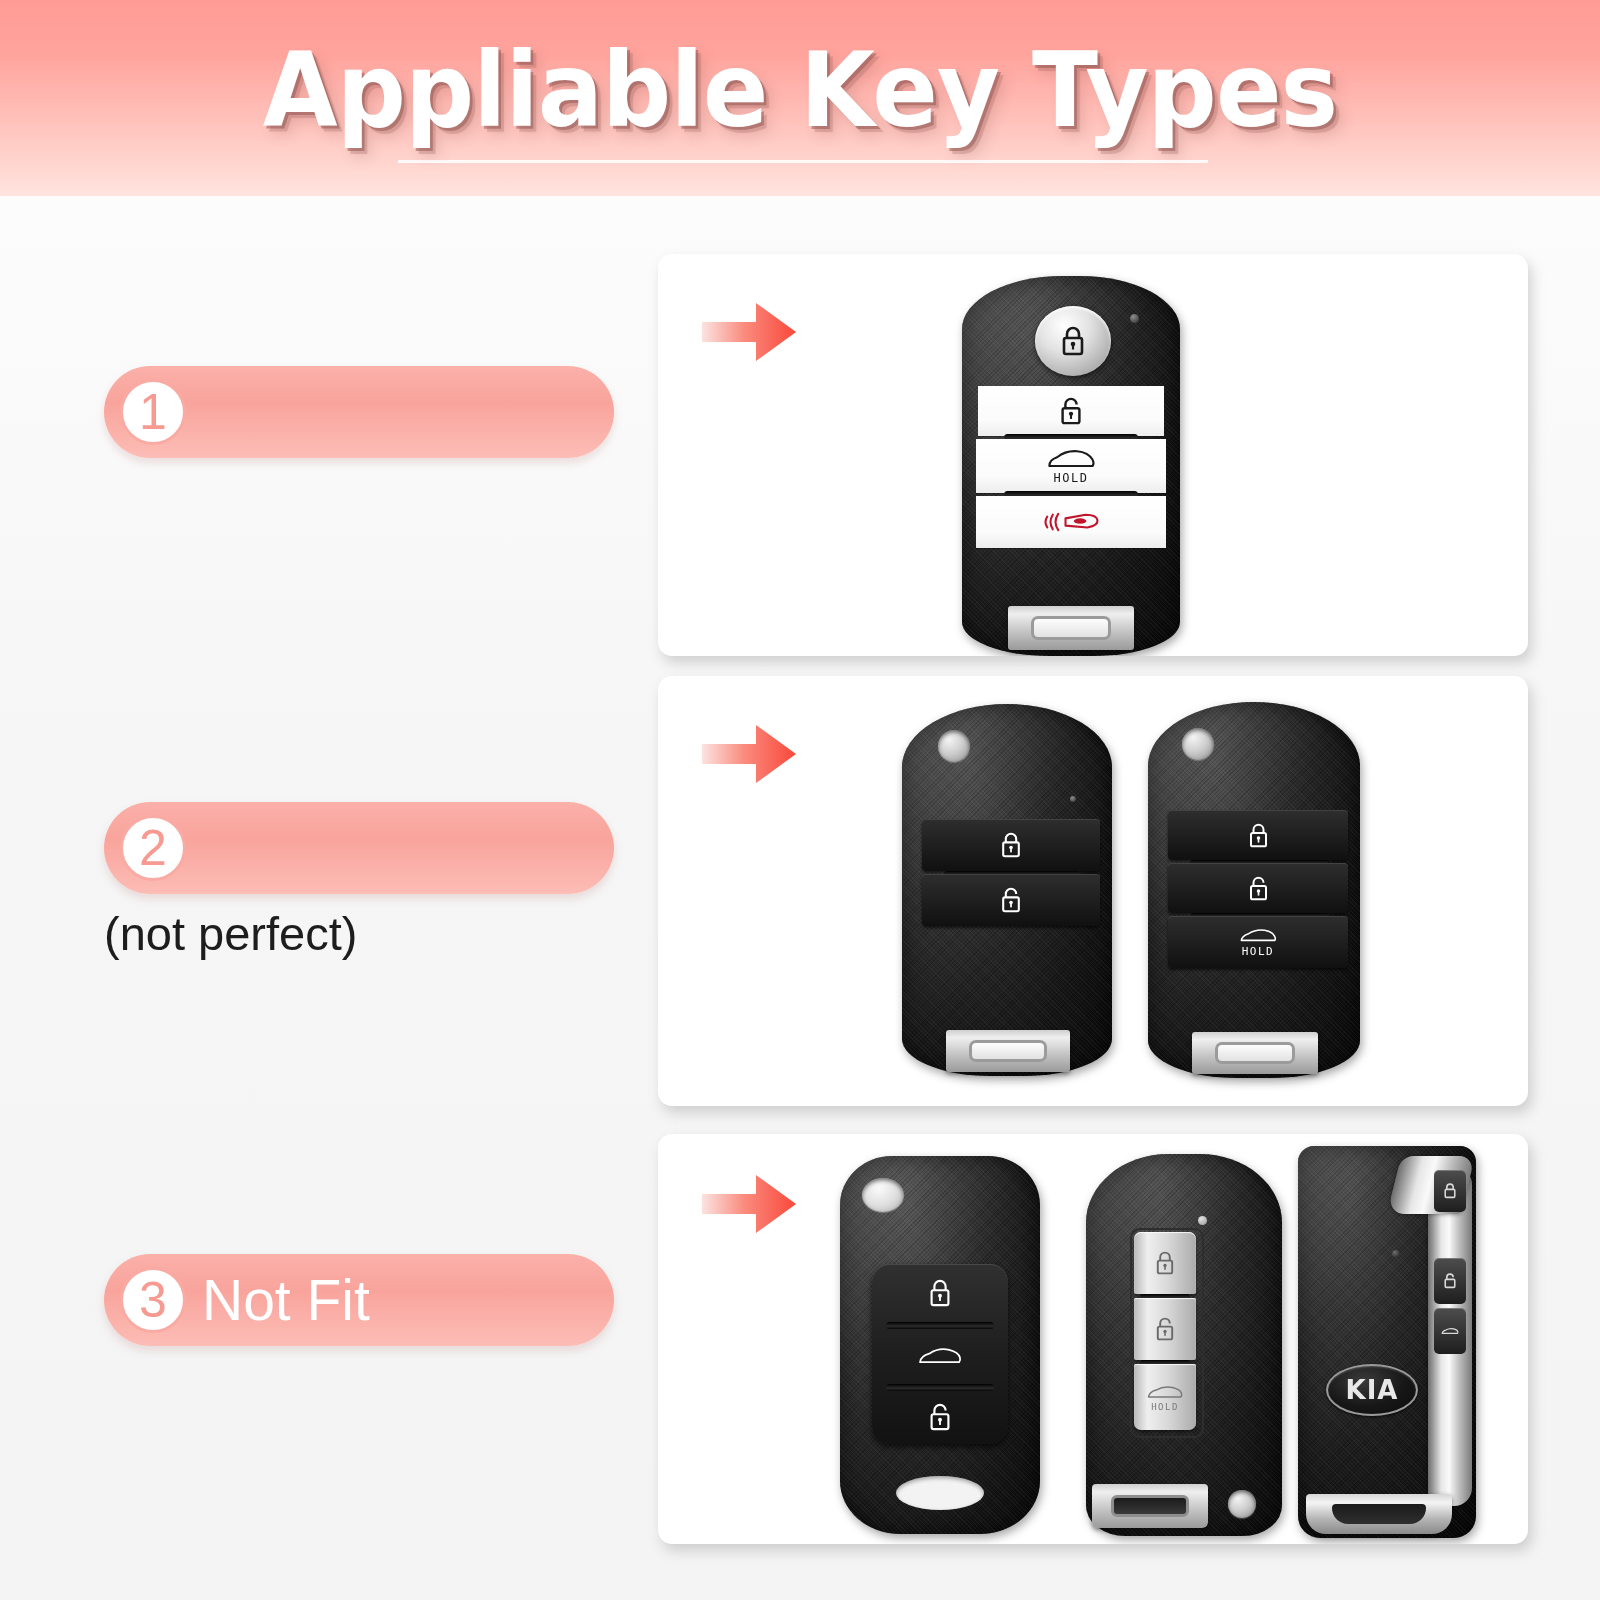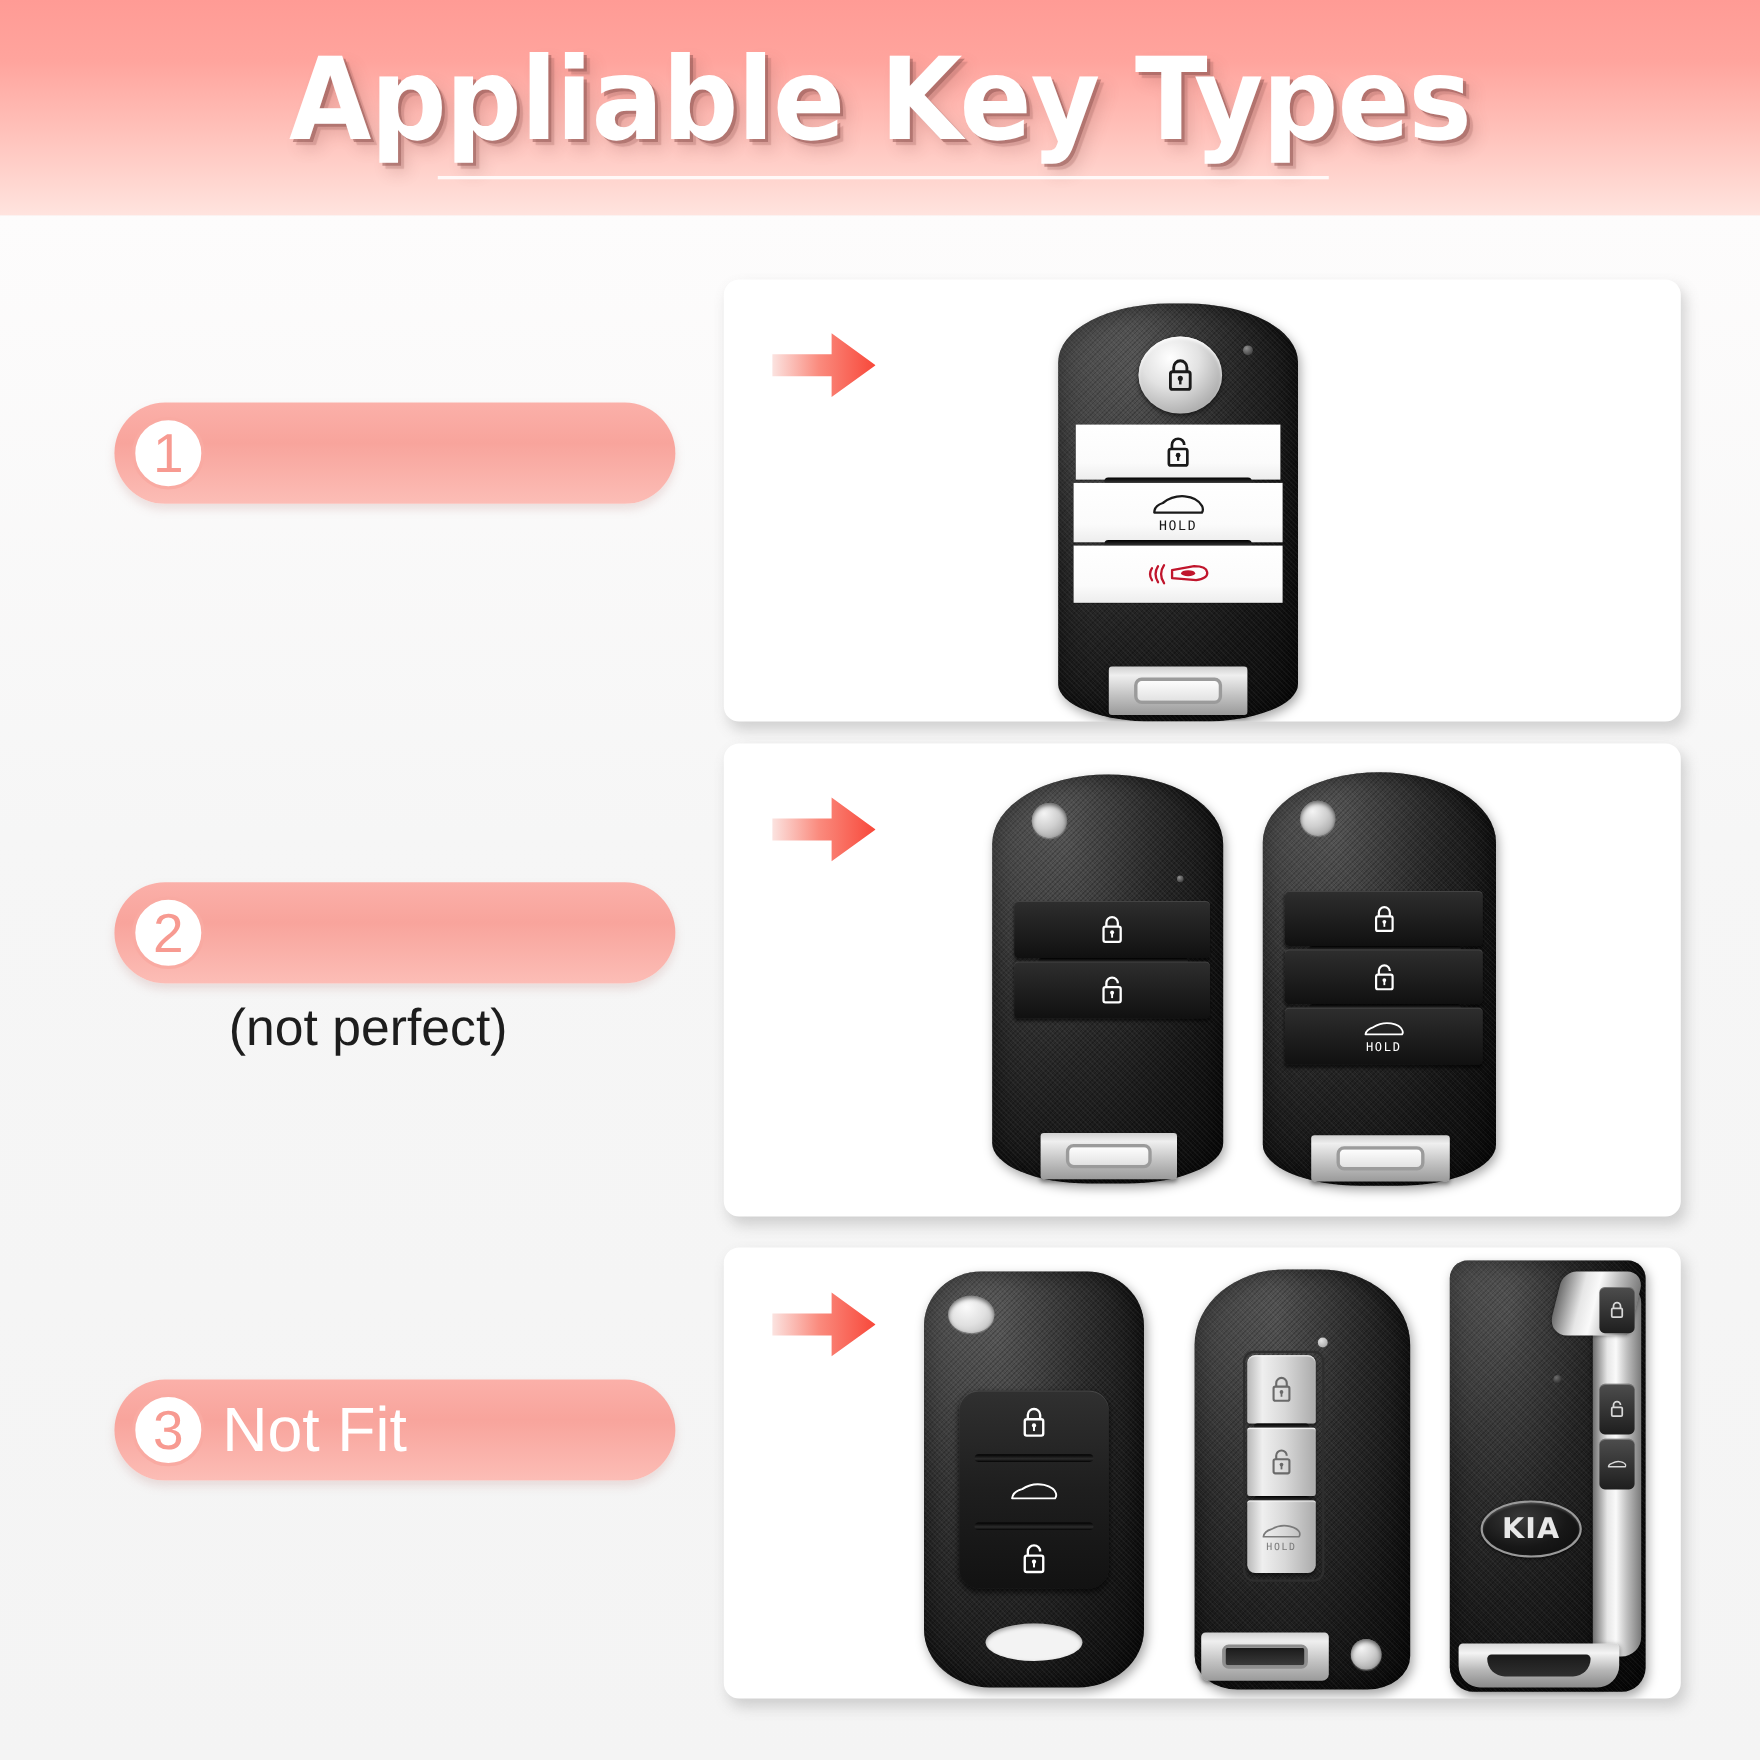--- a/index.html
+++ b/index.html
@@ -108,21 +108,20 @@
   .badge-label {
     margin-left: 16px;
     color: #ffffff;
     font-size: 57px;
     line-height: 60px;
     font-family: "Liberation Sans", sans-serif;
     white-space: nowrap;
   }
   .badge-sub {
     margin-top: 12px;
-    margin-left: 104px;
     color: #1d1d1d;
     font-size: 47px;
     line-height: 56px;
     font-family: "Liberation Sans", sans-serif;
     white-space: nowrap;
   }
 
   
   .panel {
     position: absolute;
@@ -544,21 +543,21 @@
             <span class="hold-text" style="font-size:9px; color:#7a7a7a;">HOLD</span>
           </div>
 
           <div class="blade" style="left:6px; top:330px; width:116px; height:44px; border-radius:4px 4px 6px 6px;">
             <div style="width:62%; height:36%; border:3px solid #8e8e8e; border-radius:6px;
                         background:linear-gradient(to bottom, #1b1b1b, #3a3a3a);"></div>
           </div>
           <div class="ring-hole" style="left:142px; top:336px; width:28px; height:28px;"></div>
         </div>
 
-        <div class="key" style="left:660px; top:12px; width:178px; height:392px;">
+        <div class="key" style="left:640px; top:12px; width:178px; height:392px;">
           <div class="key-body" style="border-radius:16px 16px 22px 22px;
                background:radial-gradient(ellipse at 30% 12%, #434343 0%, #262626 38%, #111111 74%, #070707 100%);"></div>
           <div class="texture" style="border-radius:16px 16px 22px 22px;"></div>
           <div class="gloss" style="border-radius:16px 16px 22px 22px;"></div>
 
           <div class="chrome-rail" style="left:130px; top:22px; width:44px; height:338px; border-radius:10px 16px 18px 10px;"></div>
 
           <div class="chrome-rail" style="left:96px; top:10px; width:74px; height:58px; border-radius:12px 16px 4px 18px; transform:skewX(-14deg);"></div>
 
           <div style="position:absolute; left:136px; top:24px; width:32px; height:42px; border-radius:5px;

